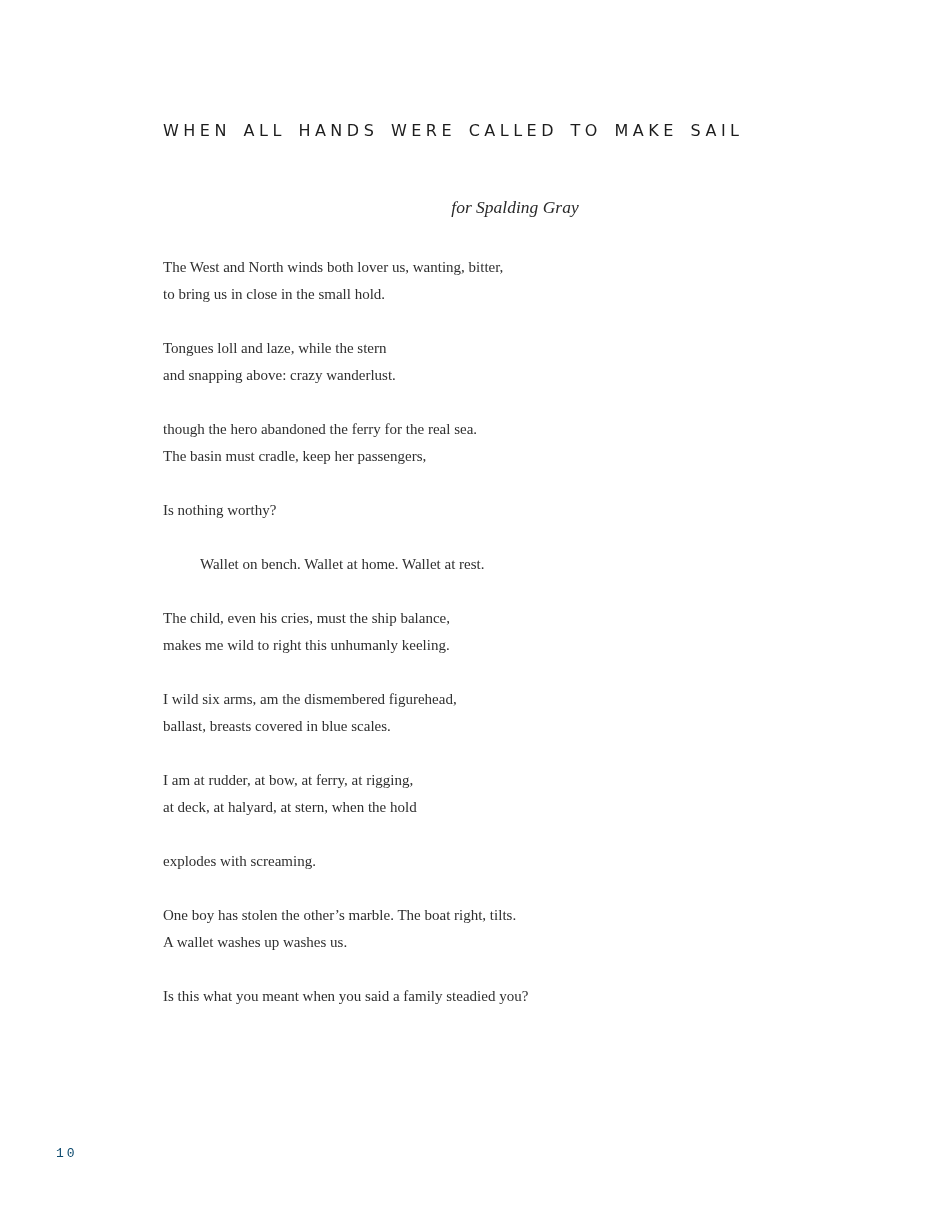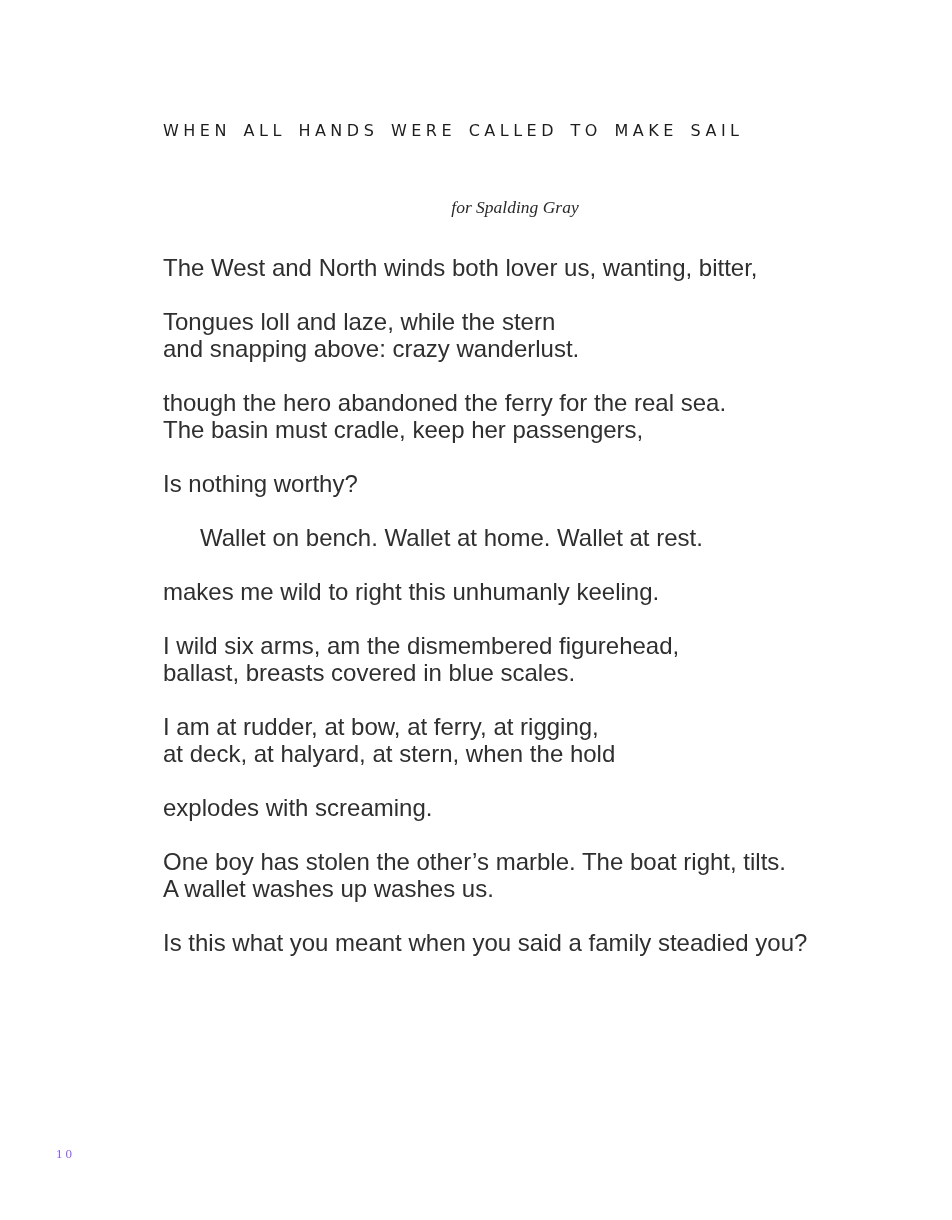--- a/index.html
+++ b/index.html
@@ -57,65 +57,67 @@
     width:680px;
     color:var(--body-color);
   }
   .stanza{
     margin-bottom:27px;
   }
   .stanza.indent .line{
     padding-left:37px;
   }
   .line{
-    font-family:Liberation Sans, sans-serif;
-    font-size:24px;
+    font-family:Liberation Serif, serif;
+    font-size:15px;
     line-height:27px;
     color:var(--body-color);
     white-space:nowrap;
   }
   .page-number{
     position:absolute;
     left:56px;
     top:1146px;
-    font-family:Liberation Serif, serif;
+    font-family:Liberation Mono, monospace;
     font-size:13px;
     font-weight:400;
     letter-spacing:3px;
-    color:#8b5cf6;
+    color:#0c4a6e;
   }
 </style>
 </head>
 <body>
 
 <div class="page">
 
   <h1 class="poem-title">WHEN ALL HANDS WERE CALLED TO MAKE SAIL</h1>
 
   <div class="dedication">for Spalding Gray</div>
 
   <div class="poem-body" id="poem-body">
       <div class="stanza">
         <p class="line">The West and North winds both lover us, wanting, bitter,</p>
+        <p class="line">to bring us in close in the small hold.</p>
       </div>
       <div class="stanza">
         <p class="line">Tongues loll and laze, while the stern</p>
         <p class="line">and snapping above: crazy wanderlust.</p>
       </div>
       <div class="stanza">
         <p class="line">though the hero abandoned the ferry for the real sea.</p>
         <p class="line">The basin must cradle, keep her passengers,</p>
       </div>
       <div class="stanza">
         <p class="line">Is nothing worthy?</p>
       </div>
       <div class="stanza indent">
         <p class="line">Wallet on bench. Wallet at home. Wallet at rest.</p>
       </div>
       <div class="stanza">
+        <p class="line">The child, even his cries, must the ship balance,</p>
         <p class="line">makes me wild to right this unhumanly keeling.</p>
       </div>
       <div class="stanza">
         <p class="line">I wild six arms, am the dismembered figurehead,</p>
         <p class="line">ballast, breasts covered in blue scales.</p>
       </div>
       <div class="stanza">
         <p class="line">I am at rudder, at bow, at ferry, at rigging,</p>
         <p class="line">at deck, at halyard, at stern, when the hold</p>
       </div>

